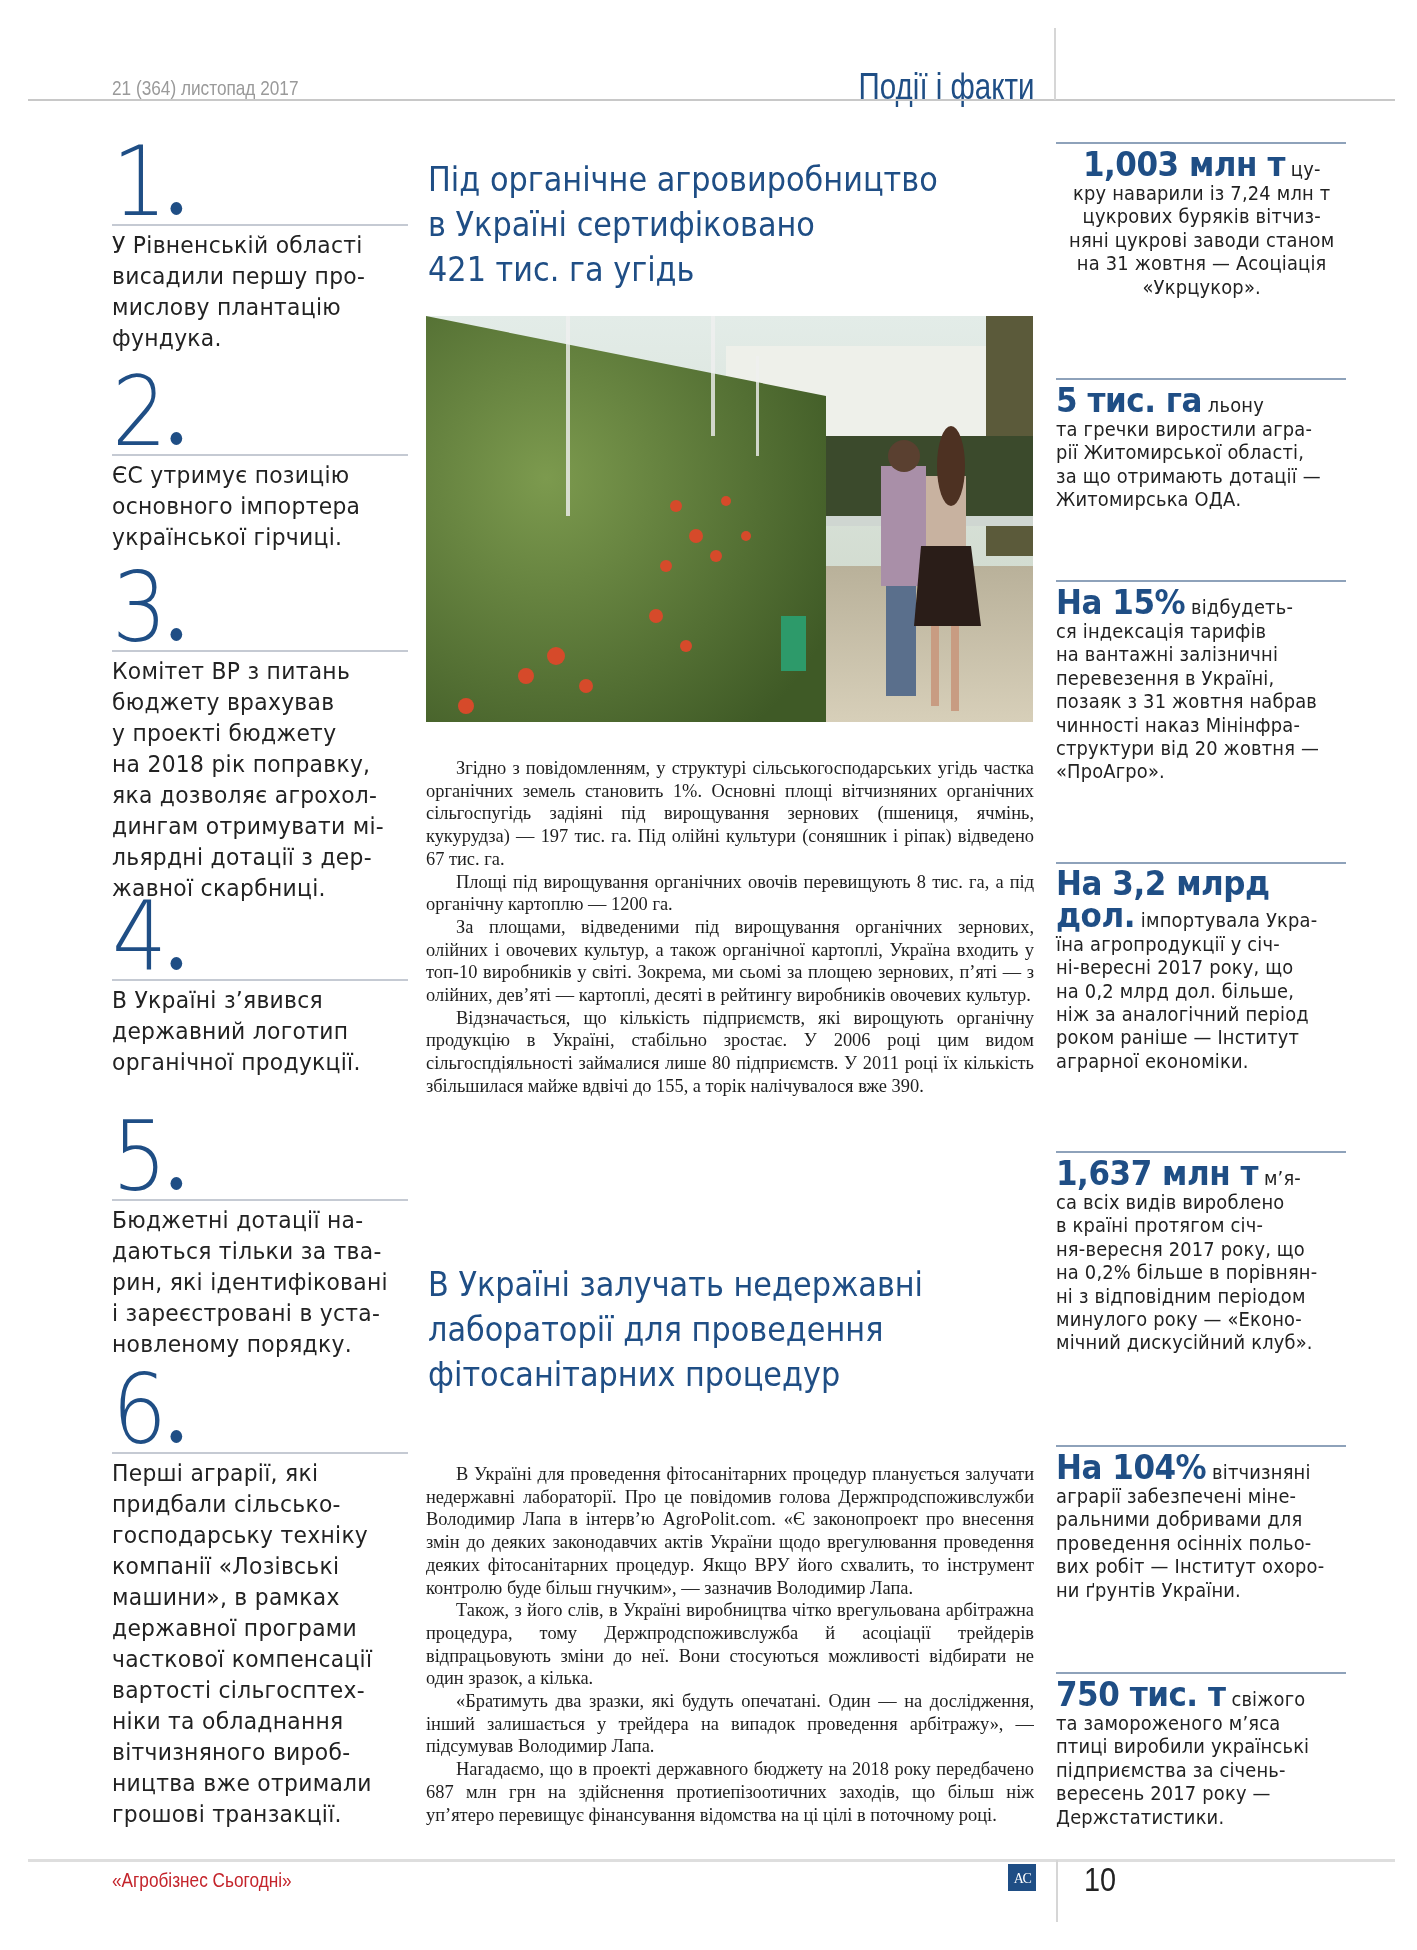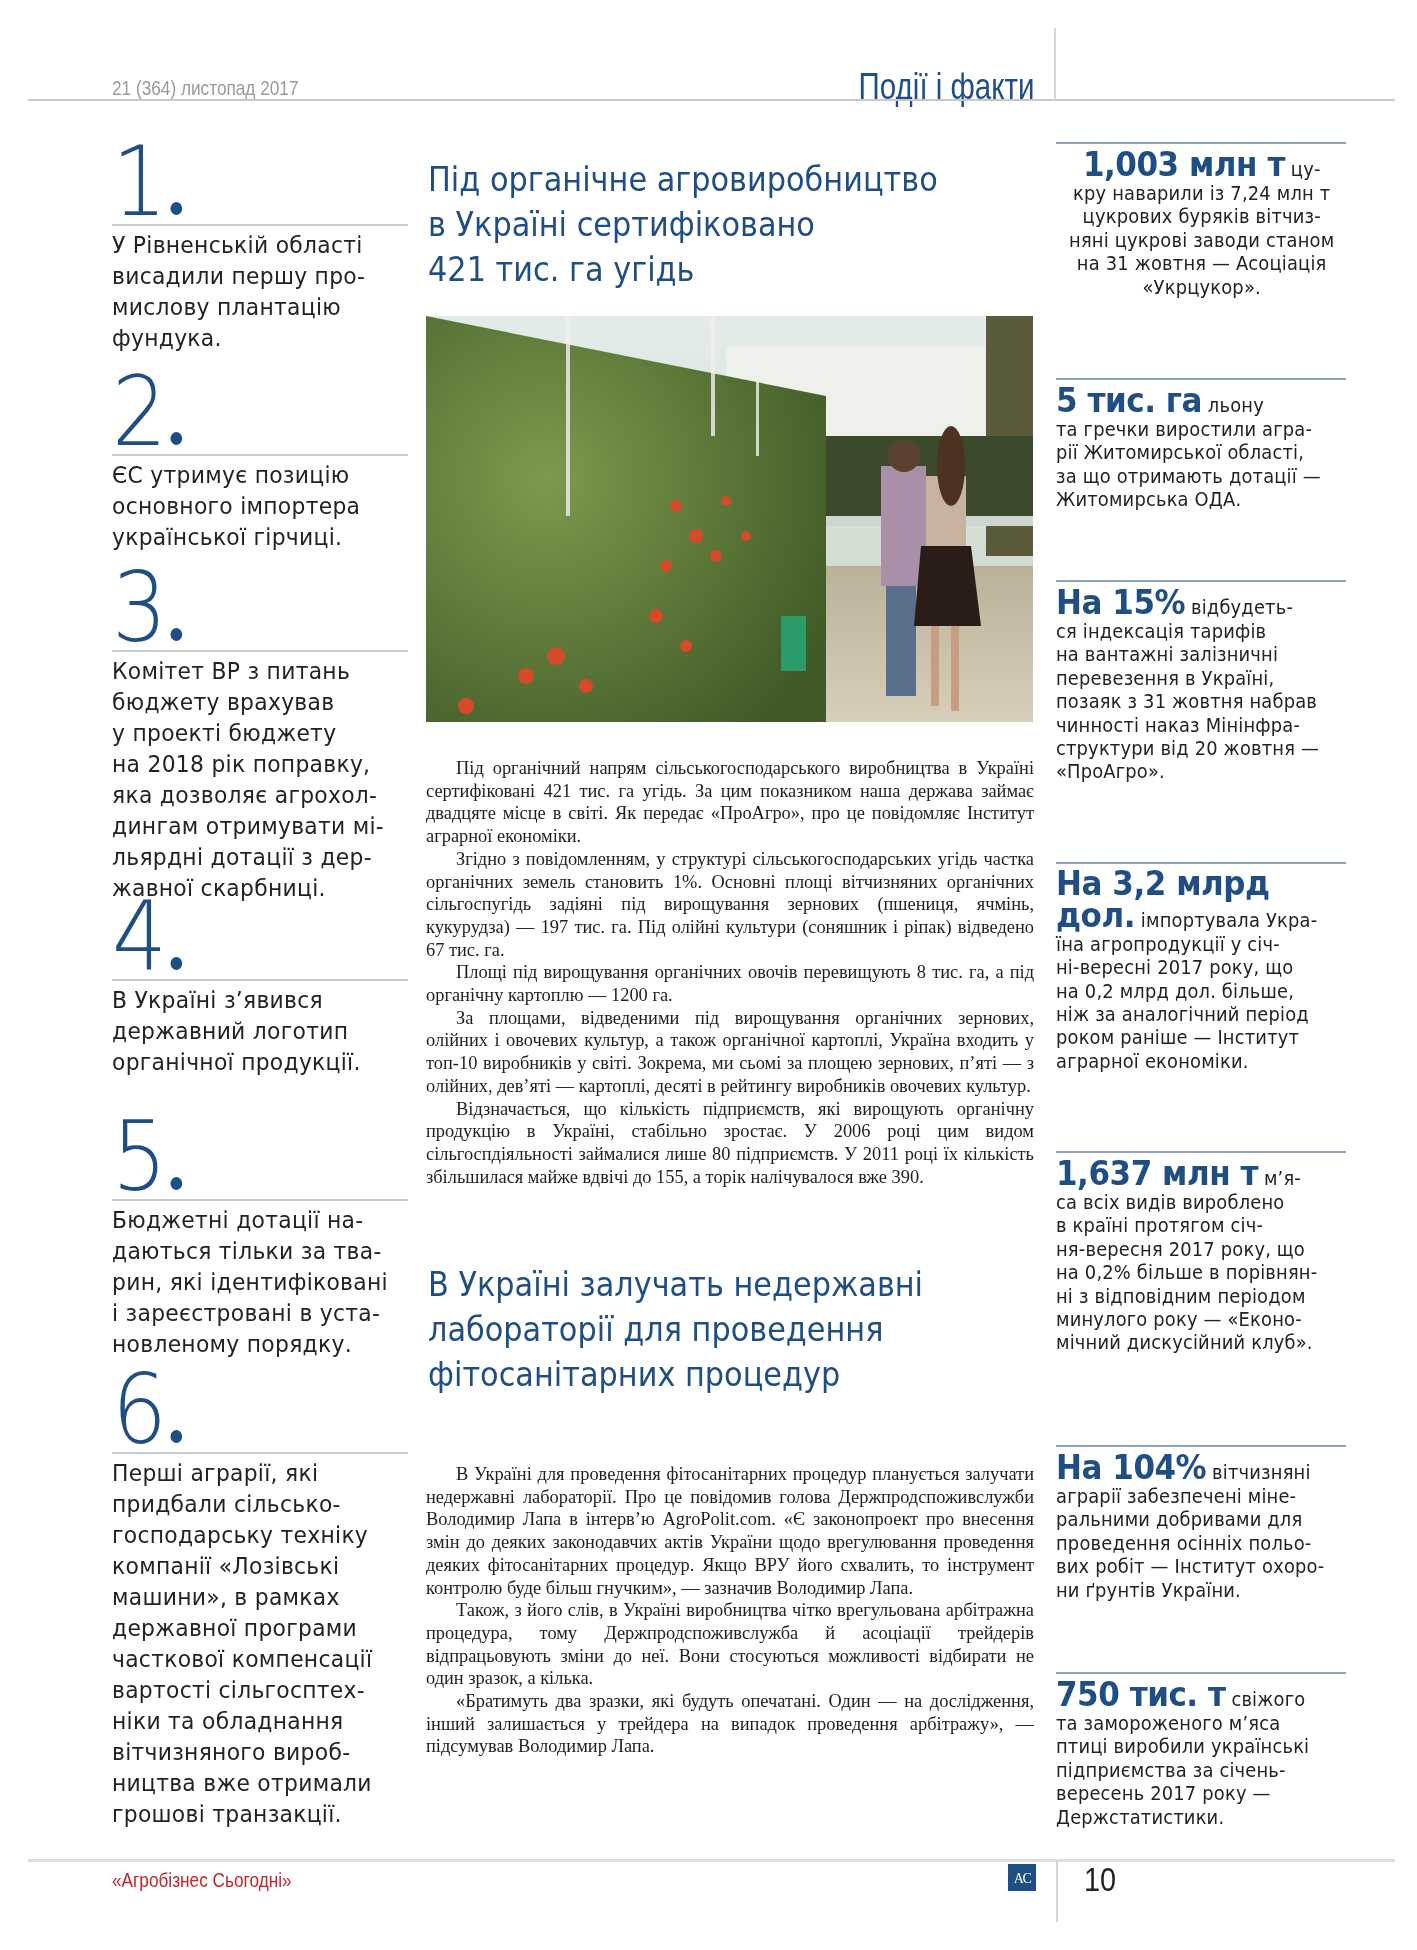--- a/index.html
+++ b/index.html
@@ -177,35 +177,35 @@
     <rect x="500" y="160" width="40" height="70" fill="#c8b2a0"></rect>
     <polygon points="495,230 545,230 555,310 488,310" fill="#2a1d18"></polygon>
     <rect x="505" y="310" width="8" height="80" fill="#c89c82"></rect>
       <rect x="525" y="310" width="8" height="85" fill="#c89c82"></rect>
     <ellipse cx="525" cy="150" rx="14" ry="40" fill="#4d3122"></ellipse>
     <rect x="355" y="300" width="25" height="55" fill="#2d9a6a"></rect>
   </svg>
 </div>
 
 <div class="body-text" style="top:757px;">
-  <p>Під органічний напрям сільськогосподарського виробництва в Україні сертифіковані 421 тис. га угідь. За цим показником наша держава займає двадцяте місце в світі. Як передає «ПроАгро», про це повідомляє Інститут аграрної економіки.</p>
   <p>Згідно з повідомленням, у структурі сільськогосподарських угідь частка органічних земель становить 1%. Основні площі вітчизняних органічних сільгоспугідь задіяні під вирощування зернових (пшениця, ячмінь, кукурудза) — 197 тис. га. Під олійні культури (соняшник і ріпак) відведено 67 тис. га.</p>
   <p>Площі під вирощування органічних овочів перевищують 8 тис. га, а під органічну картоплю — 1200 га.</p>
   <p>За площами, відведеними під вирощування органічних зернових, олійних і овочевих культур, а також органічної картоплі, Україна входить у топ-10 виробників у світі. Зокрема, ми сьомі за площею зернових, п’яті — з олійних, дев’яті — картоплі, десяті в рейтингу виробників овочевих культур.</p>
   <p>Відзначається, що кількість підприємств, які вирощують органічну продукцію в Україні, стабільно зростає. У 2006 році цим видом сільгоспдіяльності займалися лише 80 підприємств. У 2011 році їх кількість збільшилася майже вдвічі до 155, а торік налічувалося вже 390.</p>
 </div>
 
 <div class="headline" style="top:1262px;">В Україні залучать недержавні
 лабораторії для проведення
 фітосанітарних процедур</div>
 
 <div class="body-text" style="top:1423px;margin-top:40px;">
   <p>В Україні для проведення фітосанітарних процедур планується залучати недержавні лабораторії. Про це повідомив голова Держпродспоживслужби Володимир Лапа в інтерв’ю AgroPolit.com. «Є законопроект про внесення змін до деяких законодавчих актів України щодо врегулювання проведення деяких фітосанітарних процедур. Якщо ВРУ його схвалить, то інструмент контролю буде більш гнучким», — зазначив Володимир Лапа.</p>
   <p>Також, з його слів, в Україні виробництва чітко врегульована арбітражна процедура, тому Держпродспоживслужба й асоціації трейдерів відпрацьовують зміни до неї. Вони стосуються можливості відбирати не один зразок, а кілька.</p>
   <p>«Братимуть два зразки, які будуть опечатані. Один — на дослідження, інший залишається у трейдера на випадок проведення арбітражу», — підсумував Володимир Лапа.</p>
+  <p>Нагадаємо, що в проекті державного бюджету на 2018 року передбачено 687 млн грн на здійснення протиепізоотичних заходів, що більш ніж уп’ятеро перевищує фінансування відомства на ці цілі в поточному році.</p>
 </div>
 
 <div>
   <div class="stat" style="top:142px;text-align:center;">
     <div class="stat-rule"></div>
     <div class="stat-body"><span class="stat-big">1,003 млн т</span><span> цу-
 кру наварили із 7,24 млн т
 цукрових буряків вітчиз-
 няні цукрові заводи станом
 на 31 жовтня — Асоціація

